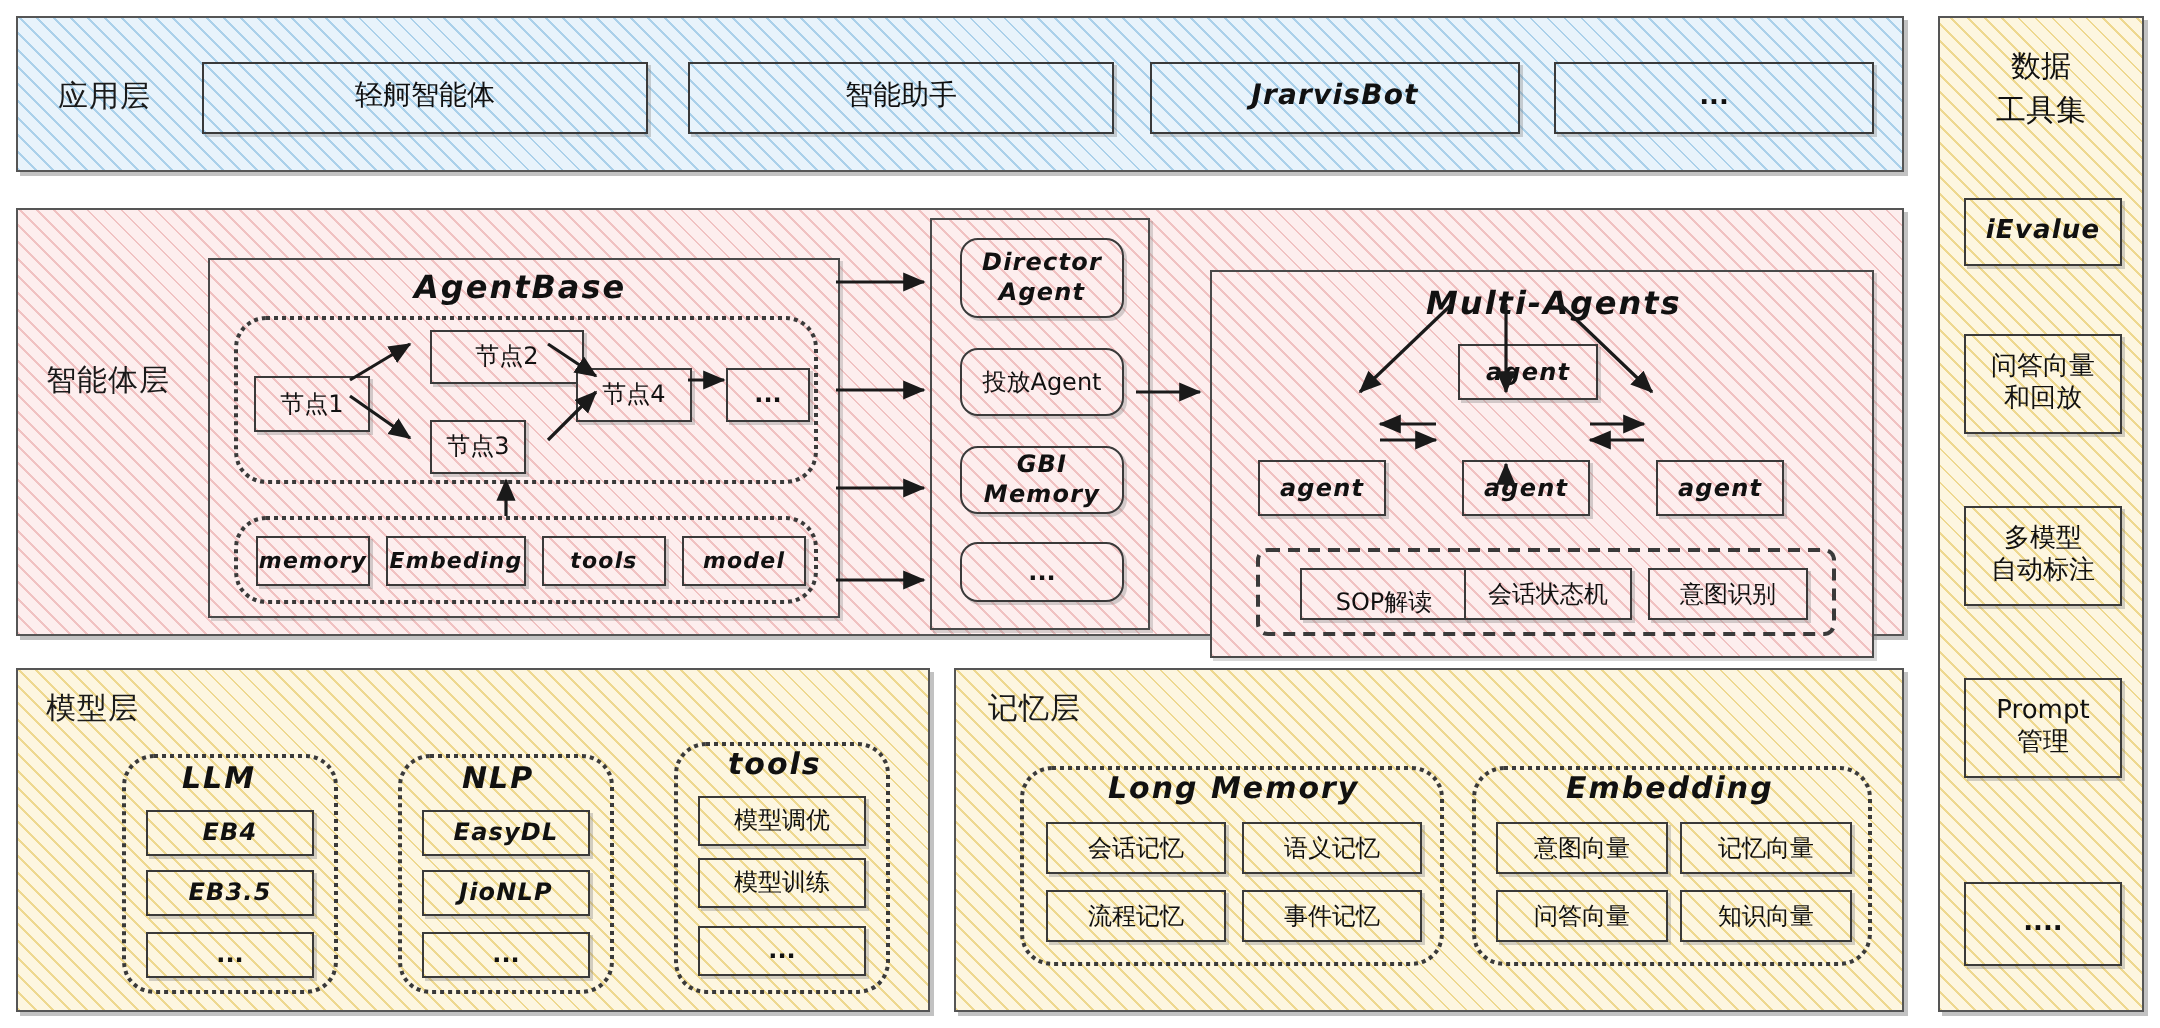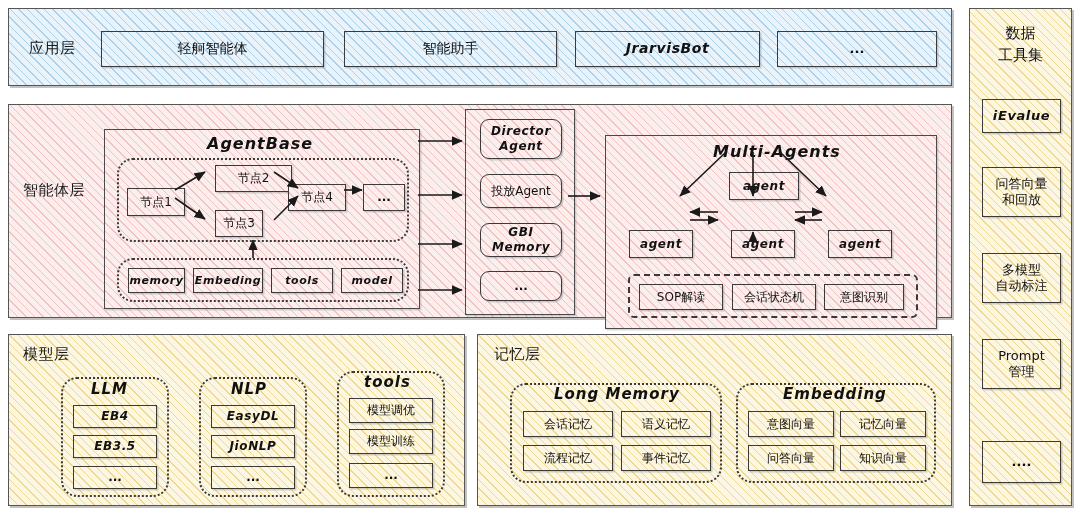--- a/index.html
+++ b/index.html
@@ -181,21 +181,21 @@
       <span class="hand" style="font-size:12px;">agent</span>
     </div>
     <div class="box hatch-pink" style="left:125px; top:94px; width:64px; height:28px;">
       <span class="hand" style="font-size:12px;">agent</span>
     </div>
     <div class="box hatch-pink" style="left:222px; top:94px; width:64px; height:28px;">
       <span class="hand" style="font-size:12px;">agent</span>
     </div>
 
     <div class="dashed-sq" style="left:22px; top:138px; width:290px; height:44px;"></div>
-    <div class="box hatch-pink" style="left:33px; top:148px; width:84px; height:26px; font-size:12px;">
+    <div class="box hatch-pink" style="left:44px; top:148px; width:84px; height:26px; font-size:12px;align-items:flex-end;">
       <span>SOP解读</span>
     </div>
     <div class="box hatch-pink" style="left:126px; top:148px; width:84px; height:26px; font-size:12px;">
       <span>会话状态机</span>
     </div>
     <div class="box hatch-pink" style="left:218px; top:148px; width:80px; height:26px; font-size:12px;">
       <span>意图识别</span>
     </div>
   </div>
 </div>

